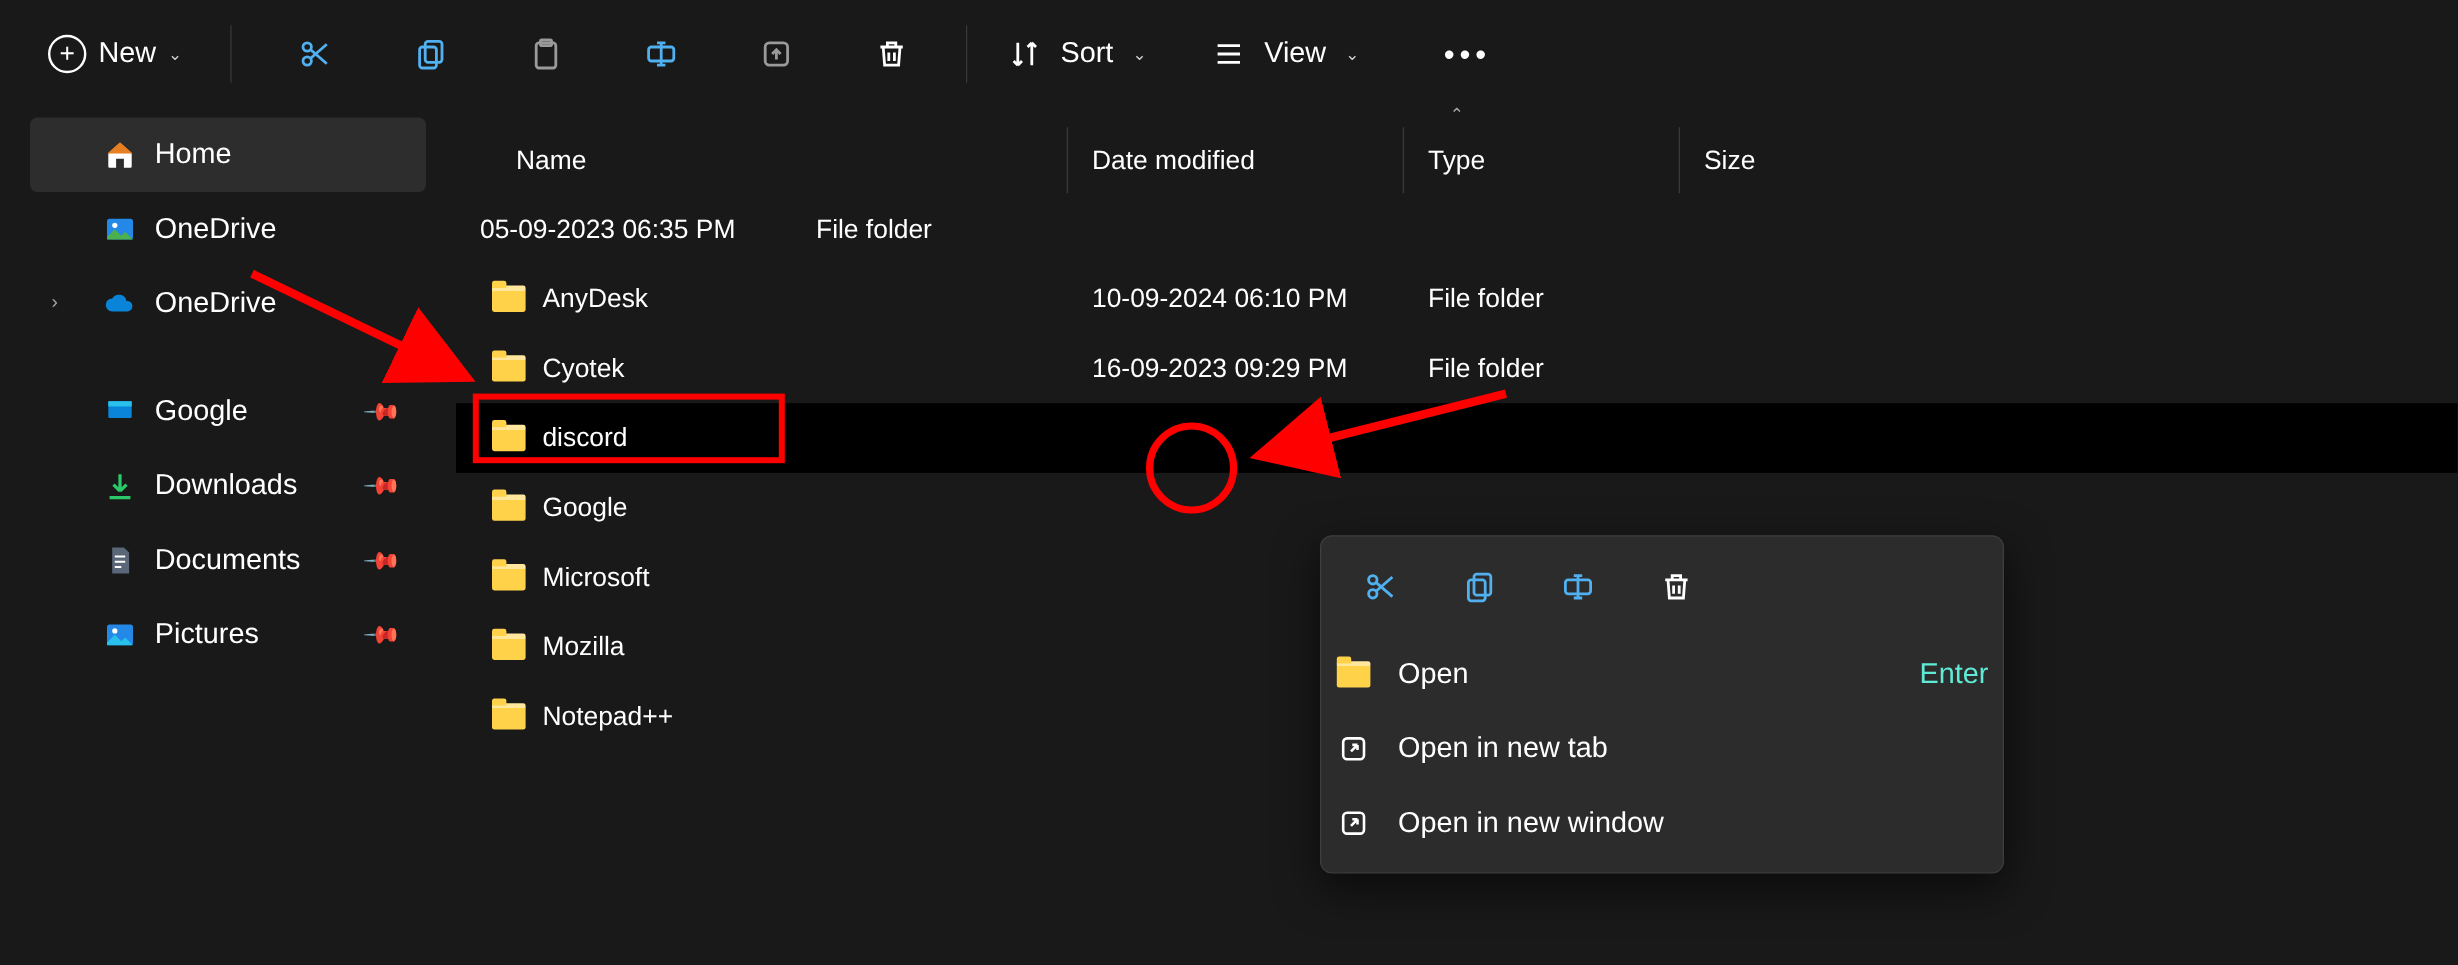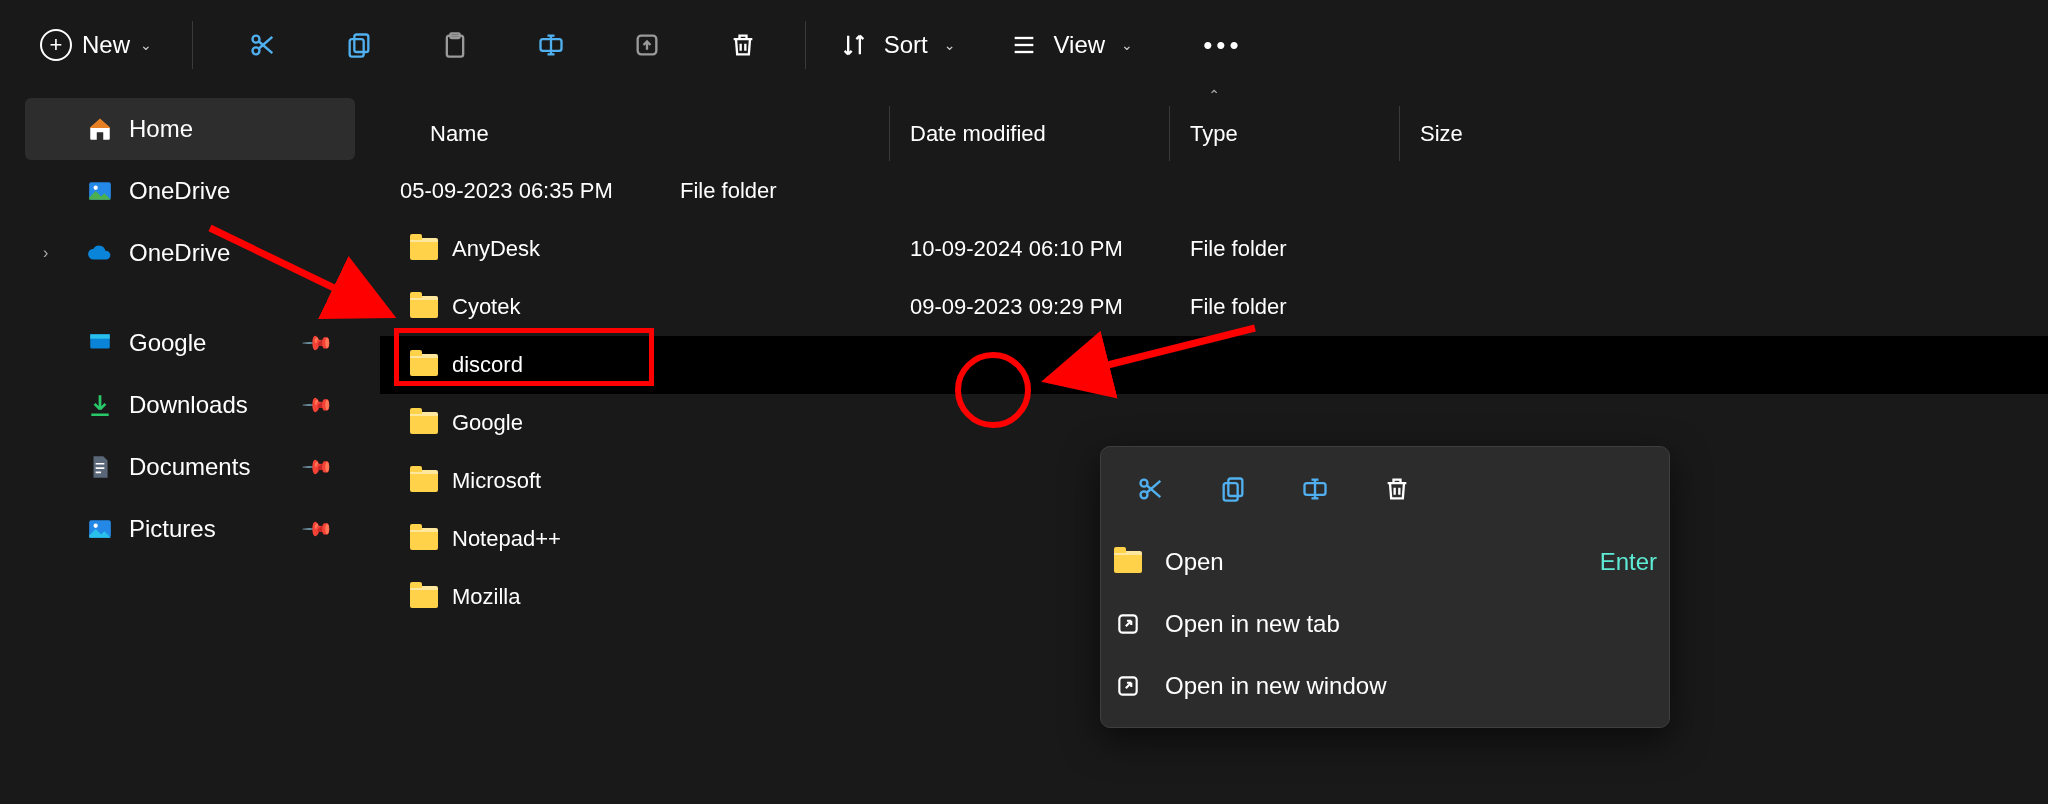--- a/index.html
+++ b/index.html
@@ -237,21 +237,21 @@
             <span>AnyDesk</span>
           </div>
         <div class="cell-date">10-09-2024 06:10 PM</div>
         <div class="cell-type">File folder</div>
       </div>
       <div class="row">
         <div class="cell-name">
             <span class="folder-ico"></span>
             <span>Cyotek</span>
           </div>
-        <div class="cell-date">09-09-2023 09:29 PM</div>
+        <div class="cell-date">16-09-2023 09:29 PM</div>
         <div class="cell-type">File folder</div>
       </div>
       <div class="row selected">
         <div class="cell-name">
             <span class="folder-ico"></span>
             <span>discord</span>
           </div>
         <div class="cell-date"></div>
         <div class="cell-type"></div>
       </div>
@@ -263,27 +263,27 @@
       </div>
       <div class="row">
         <div class="cell-name">
             <span class="folder-ico"></span>
             <span>Microsoft</span>
           </div>
       </div>
       <div class="row">
         <div class="cell-name">
             <span class="folder-ico"></span>
+            <span>Mozilla</span>
+          </div>
+      </div>
+      <div class="row">
+        <div class="cell-name">
+            <span class="folder-ico"></span>
             <span>Notepad++</span>
-          </div>
-      </div>
-      <div class="row">
-        <div class="cell-name">
-            <span class="folder-ico"></span>
-            <span>Mozilla</span>
           </div>
       </div>
     </div>
 
     <div class="ctxmenu">
       <div class="ctx-iconbar">
         <div class="ctx-icobtn">
           <svg width="28" height="28" class="blue-ico" viewBox="0 0 24 24" stroke-width="2">
               <circle cx="6" cy="7" r="3"></circle>
               <circle cx="6" cy="17" r="3"></circle>

